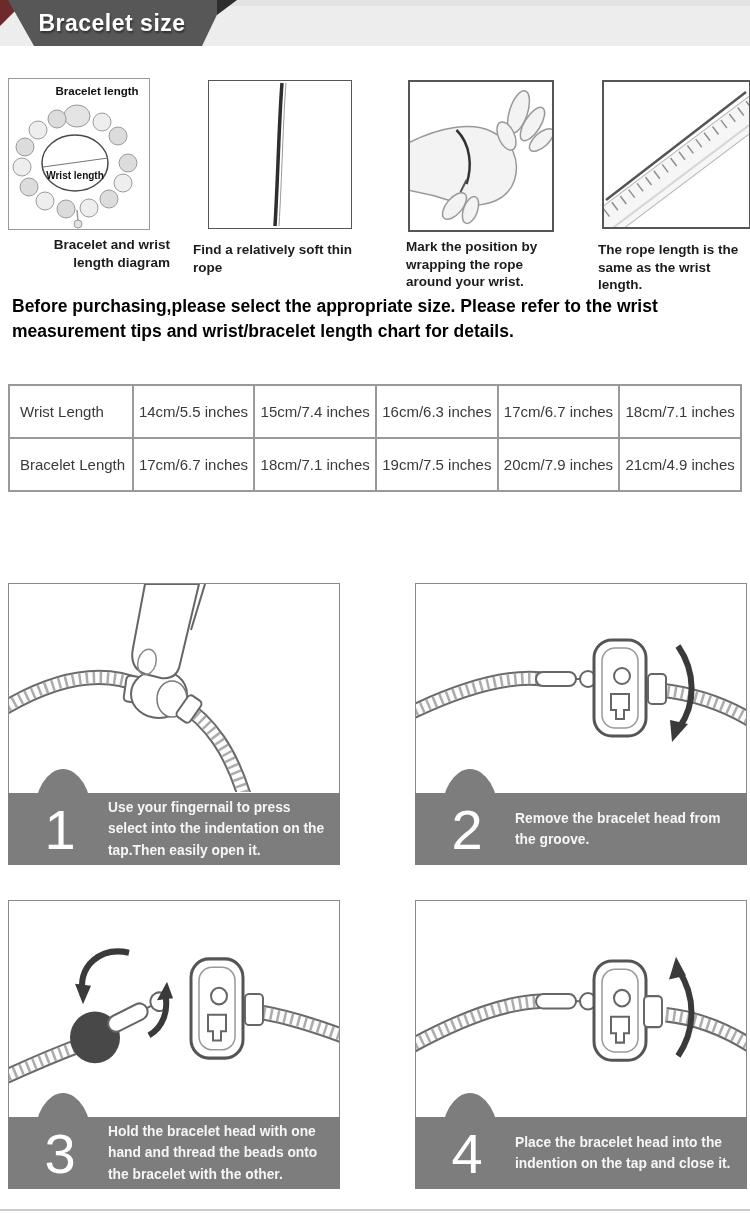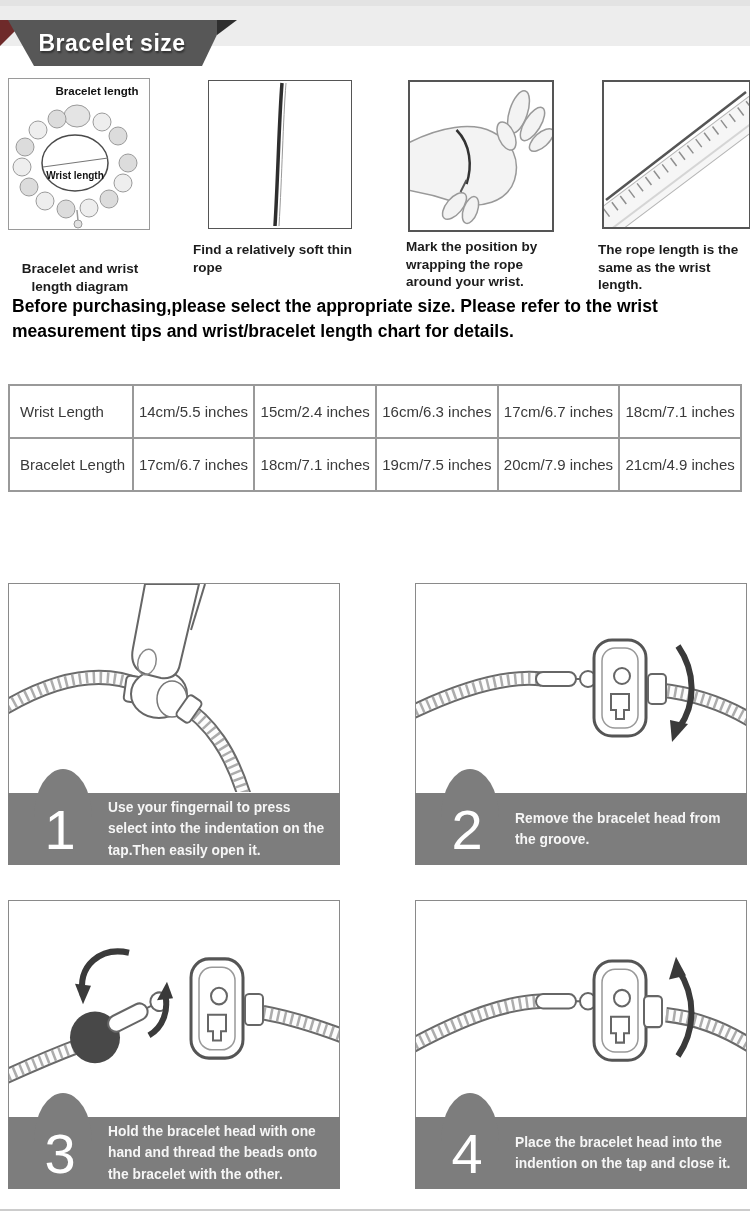--- a/index.html
+++ b/index.html
@@ -4,41 +4,41 @@
 <style>
   html,body{margin:0;padding:0;background:#fff;}
   .page{position:relative;width:750px;height:1213px;background:#fff;overflow:hidden;
         font-family:"Liberation Sans",sans-serif;}
 
   
   .top-band{position:absolute;left:0;top:0;width:750px;height:46px;background:#ededed;}
   .top-band::before{content:"";position:absolute;left:0;top:0;width:100%;height:6px;background:#e3e3e3;}
 
   
-  .banner{position:absolute;left:0;width:245px;height:50px;margin-top:20px;}
+  .banner{position:absolute;left:0;width:245px;height:50px;}
   .banner .corner{position:absolute;left:0;top:0;width:0;height:0;
         border-top:26px solid #6e2a2a;border-right:26px solid transparent;}
   .banner .fold{position:absolute;left:217px;top:0;width:0;height:0;
         border-top:15px solid #2e2e2e;border-right:20px solid transparent;}
   .banner .plate{position:absolute;left:0;top:0;width:224px;height:46px;background:#575757;
         clip-path:polygon(8px 0,100% 0,calc(100% - 22px) 100%,34px 100%);
         display:flex;align-items:center;justify-content:center;
         filter:drop-shadow(0 3px 2px rgba(0,0,0,.25));}
   .banner .plate span{color:#fff;font-size:23px;font-weight:bold;letter-spacing:.5px;
         text-shadow:1px 2px 2px rgba(0,0,0,.45);}
 
   
   .mpanel{position:absolute;background:#fff;}
   #p1{left:8px;top:78px;width:140px;height:150px;border:1px solid #9a9a9a;}
   #p2{left:208px;top:80px;width:142px;height:147px;border:1px solid #555;}
   #p3{left:408px;top:80px;width:142px;height:148px;border:2px solid #555;}
   #p4{left:602px;top:80px;width:145px;height:145px;border:2px solid #555;}
   .mpanel svg{display:block;width:100%;height:100%;}
   .cap{position:absolute;font-weight:bold;font-size:13.5px;color:#1c1c1c;line-height:1.3;}
-  #c1{left:1px;top:236px;width:158px;text-align:center;margin-top:24px;}
+  #c1{left:12px;top:236px;width:158px;text-align:right;}
   #c2{left:193px;top:241px;width:178px;}
   #c3{left:406px;top:238px;width:162px;}
   #c4{left:598px;top:241px;width:158px;}
 
   
   .intro{position:absolute;left:12px;top:294px;width:730px;font-size:17.5px;font-weight:bold;
          color:#000000;line-height:1.45;}
   .rednote{position:absolute;left:12px;top:352px;width:738px;font-size:14px;font-weight:bold;
          color:#f4555c;}
 
@@ -151,21 +151,21 @@
   <div class="cap" id="c3">Mark the position by wrapping the rope around your wrist.</div>
   <div class="cap" id="c4">The rope length is the same as the wrist length.</div>
 
   <div class="intro">Before purchasing,please select the appropriate size. Please refer to the wrist measurement tips and wrist/bracelet length chart for details.</div>
 
   <table class="size">
     <tbody>
         <tr>
       <th>Wrist Length</th>
       <td>14cm/5.5 inches</td>
-      <td>15cm/2.4 inches</td>
+      <td>15cm/7.4 inches</td>
       <td>16cm/6.3 inches</td>
       <td>17cm/6.7 inches</td>
       <td>18cm/7.1 inches</td>
     </tr>
     <tr>
       <th>Bracelet Length</th>
       <td>17cm/6.7 inches</td>
       <td>18cm/7.1 inches</td>
       <td>19cm/7.5 inches</td>
       <td>20cm/7.9 inches</td>

